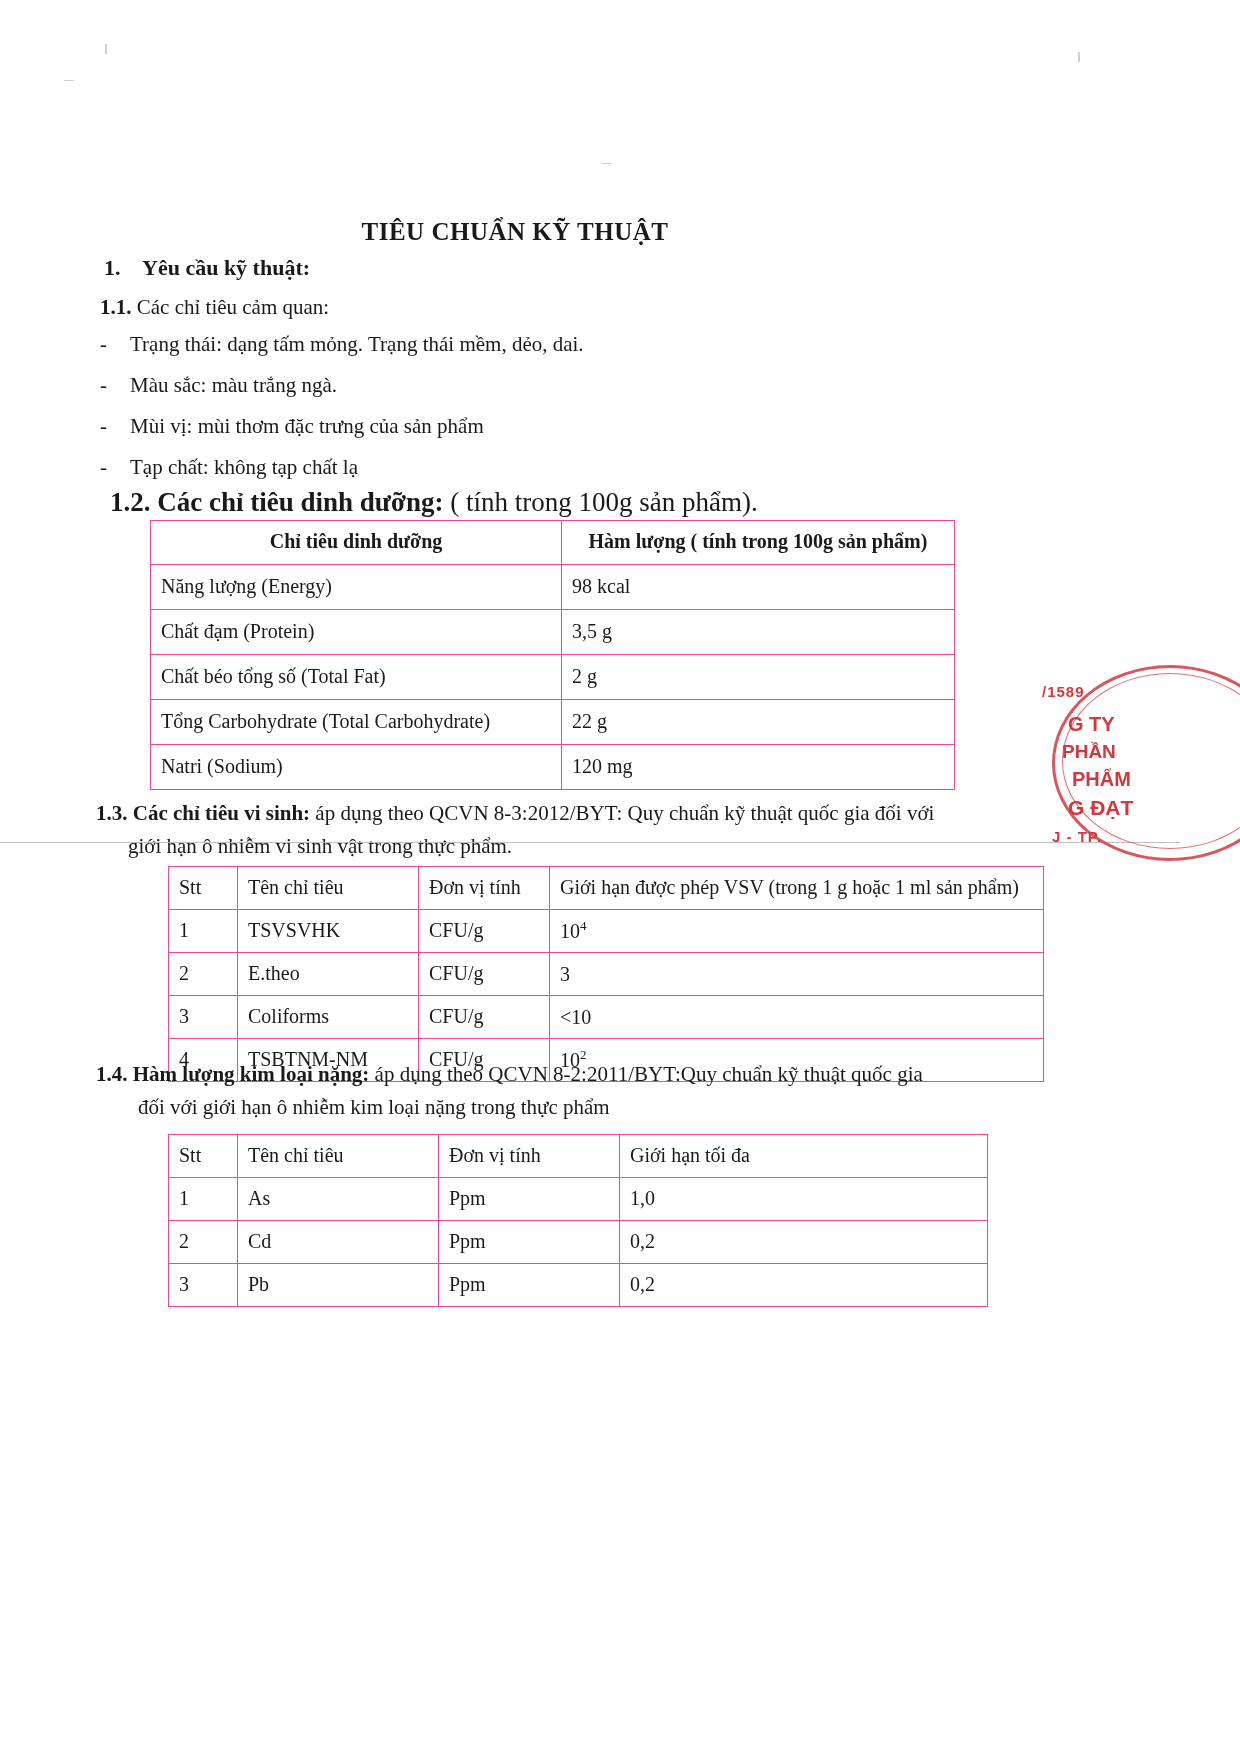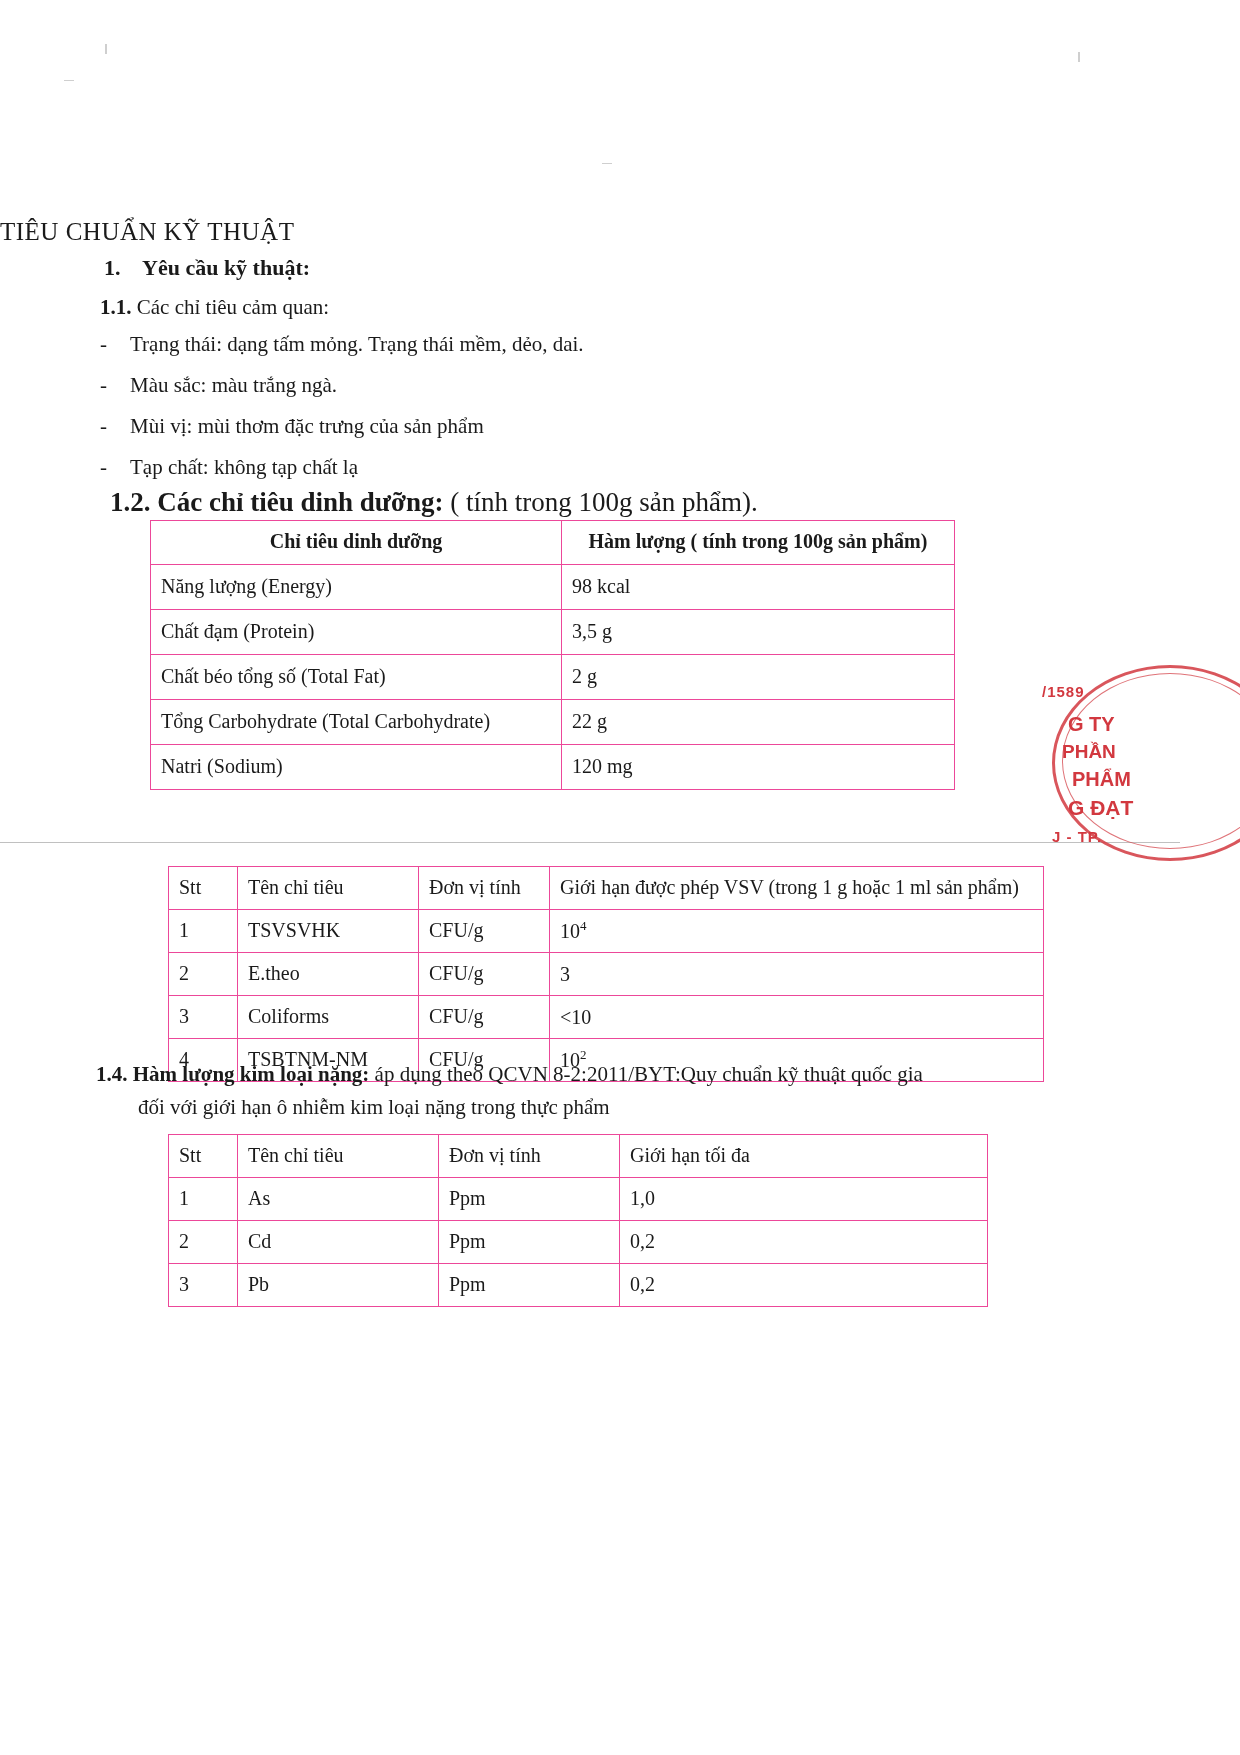--- a/index.html
+++ b/index.html
@@ -22,22 +22,23 @@
   
   .scan-mark {
     position: absolute;
     background: #cfcfcf;
   }
   .doc-title {
     position: absolute;
     top: 218px;
     left: 0;
     width: 1030px;
+    text-align: center;
     font-size: 25px;
-    font-weight: normal;
+    font-weight: bold;
     letter-spacing: 0.5px;
     font-family: "Liberation Serif", serif;
   }
   .sec-1 {
     position: absolute;
     top: 255px;
     left: 104px;
     font-size: 22px;
     font-weight: bold;
   }
@@ -276,20 +277,26 @@
         <td>Tổng Carbohydrate (Total Carbohydrate)</td>
         <td>22 g</td>
       </tr>
       <tr>
         <td>Natri (Sodium)</td>
         <td>120 mg</td>
       </tr>
     </tbody>
   </table>
 
+  <div class="sec-13">
+    <b>1.3.</b>
+    <b>Các chỉ tiêu vi sinh:</b>
+    <span>áp dụng theo QCVN 8-3:2012/BYT: Quy chuẩn kỹ thuật quốc gia đối với</span>
+    <span class="cont">giới hạn ô nhiễm vi sinh vật trong thực phẩm.</span>
+  </div>
 
   <div class="scanline"></div>
 
   <table class="tbl-micro">
     <tbody>
       <tr>
         <td class="c-stt">Stt</td>
         <td class="c-name">Tên chỉ tiêu</td>
         <td class="c-unit">Đơn vị tính</td>
         <td class="c-limit">Giới hạn được phép VSV (trong 1 g hoặc 1 ml sản phẩm)</td>

